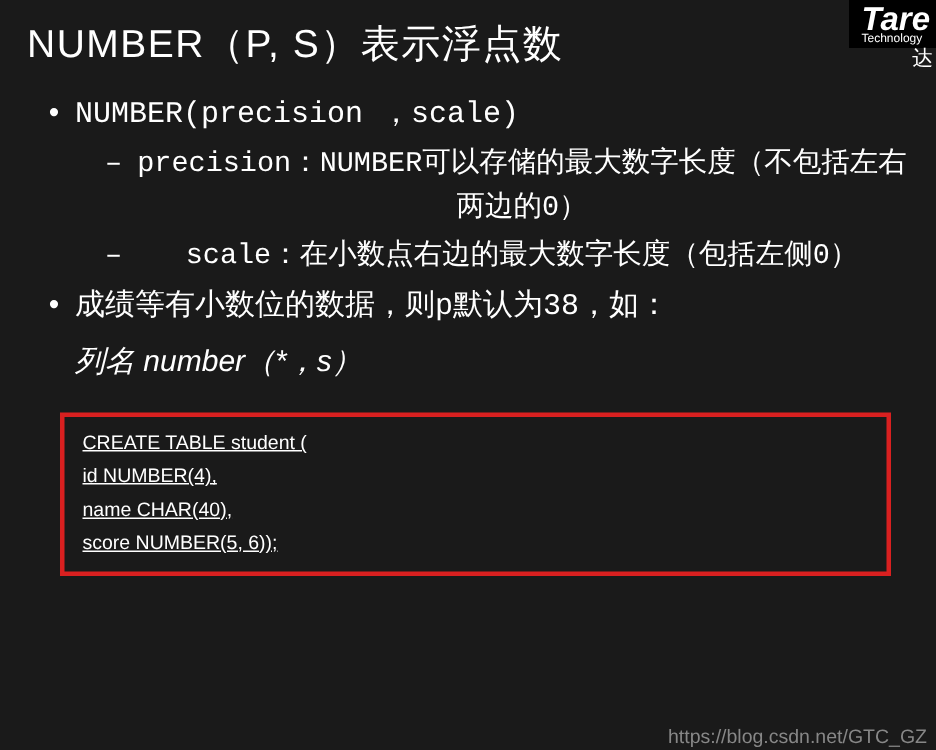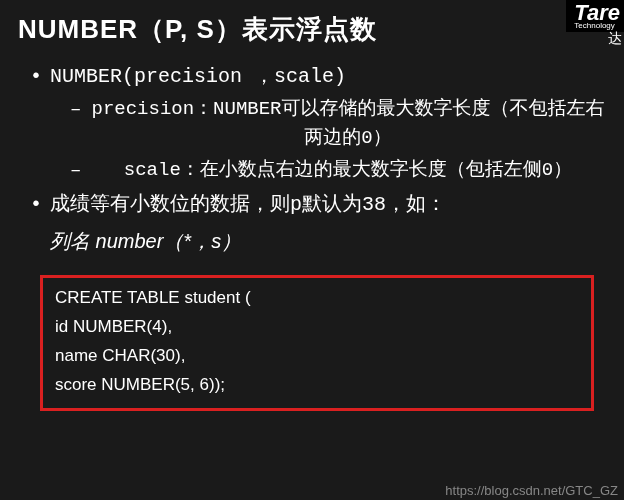--- a/index.html
+++ b/index.html
@@ -8,21 +8,21 @@
     background: #1a1a1a;
     color: #ffffff;
     font-family: "Microsoft YaHei", "PingFang SC", sans-serif;
     position: relative;
   }
   .slide {
     padding: 12px 18px 12px 18px;
   }
   .title {
     font-size: 26px;
-    font-weight: bold;
+    font-weight: normal;
     color: #ffffff;
     margin-bottom: 14px;
     letter-spacing: 1px;
   }
   .logo {
     position: absolute;
     top: 0;
     right: 0;
     background: #000000;
     color: #fff;
@@ -92,23 +92,24 @@
     padding-left: 32px;
     margin-bottom: 18px;
     font-style: italic;
   }
   .code-box {
     border: 3px solid #d92020;
     margin: 4px 12px 0 22px;
     padding: 6px 12px 8px 12px;
   }
   .code-box div {
-    font-size: 17px;
+    font-size: 13px;
     line-height: 1.7;
     font-family: "Microsoft YaHei", sans-serif;
+    text-decoration: underline;
   }
   .watermark {
     position: absolute;
     bottom: 2px;
     right: 6px;
     font-size: 13px;
     color: #9a9a9a;
     opacity: 0.85;
   }
 </style>
@@ -133,19 +134,19 @@
         <li>scale：在小数点右边的最大数字长度（包括左侧0）</li>
       </ul>
     </li>
     <li>成绩等有小数位的数据，则p默认为38，如：</li>
   </ul>
   <div class="indent-line">列名 number（*，s）</div>
 
   <div class="code-box">
     <div>CREATE TABLE student (</div>
     <div>id NUMBER(4),</div>
-    <div>name CHAR(30),</div>
+    <div>name CHAR(40),</div>
     <div>score NUMBER(5, 6));</div>
   </div>
 
 </div>
 
 <div class="watermark">https://blog.csdn.net/GTC_GZ</div>
 
 </body></html>

